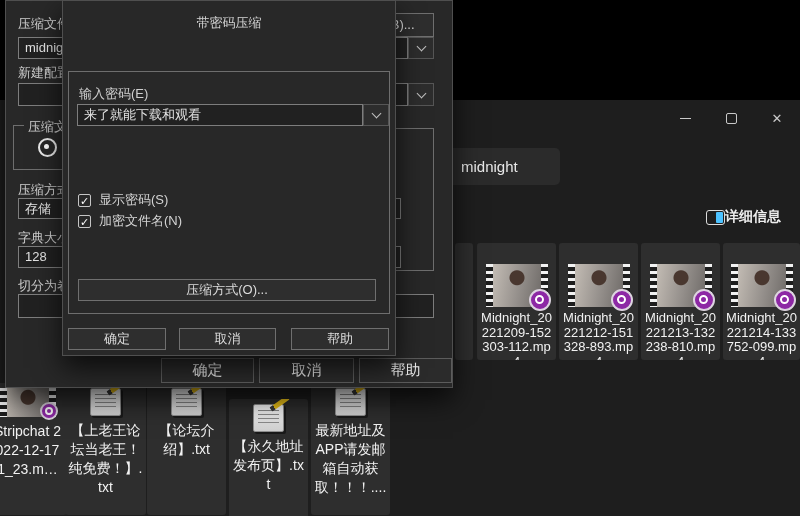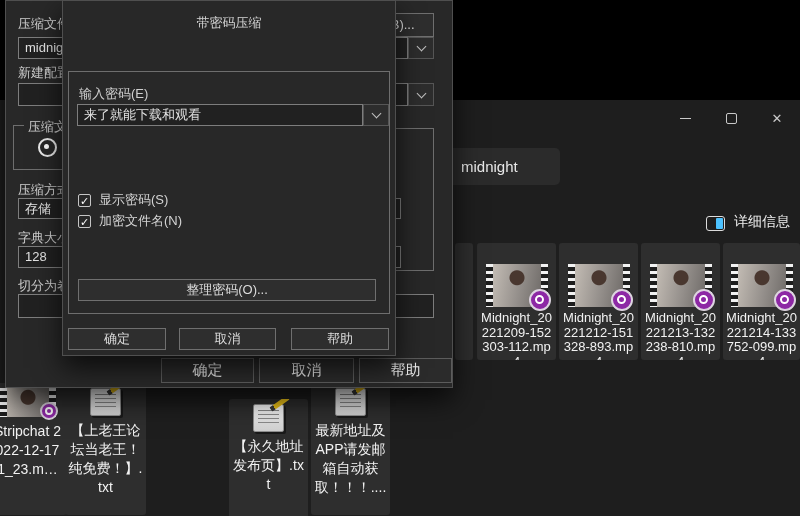--- a/index.html
+++ b/index.html
@@ -12,22 +12,22 @@
   .wc{width:46px;height:36px;display:flex;align-items:center;justify-content:center;}
   .glyph-min{display:block;width:11px;height:1px;background:#c9c9c9;}
   .glyph-max{display:block;width:9px;height:9px;border:1px solid #c9c9c9;border-radius:2px;}
   .glyph-close{color:#c9c9c9;font-size:13px;line-height:13px;}
   #addrbar{position:absolute;left:448px;top:48px;width:112px;height:37px;background:#2b2b2b;border-radius:5px;
            color:#e8e8e8;font-size:15px;line-height:37px;padding-left:13px;box-sizing:border-box;overflow:hidden;}
   #searchbar{position:absolute;left:571px;top:48px;width:225px;height:37px;background:#2b2b2b;border-radius:5px;
            color:#d4d4d4;font-size:15px;line-height:37px;padding-left:15px;box-sizing:border-box;}
   .search-icon{position:absolute;right:16px;top:11px;width:9px;height:9px;border:1.5px solid #b5b5b5;border-radius:50%;}
   .search-icon::after{content:"";position:absolute;width:6px;height:1.5px;background:#b5b5b5;transform:rotate(45deg);left:8px;top:10px;}
-  #detailsbtn{position:absolute;left:706px;top:103px;height:28px;display:flex;align-items:flex-end;gap:9px;
-           color:#ededed;font-size:14px;}
+  #detailsbtn{position:absolute;left:706px;top:103px;height:28px;display:flex;align-items:center;
+           color:#ededed;font-size:14px;font-weight:bold;}
   .details-icon{width:17px;height:13px;border:1.5px solid #dcdcdc;border-radius:3px;position:relative;}
   .details-icon::after{content:"";position:absolute;right:1px;top:1px;bottom:1px;width:7px;background:#4cc2ff;border-radius:1px;}
 
   
   .tile{position:absolute;width:79px;height:117px;background:#2e2e2e;border-radius:3px;
         display:flex;flex-direction:column;align-items:center;overflow:hidden;}
   .tile.r2{height:132px;}
   .vthumb{margin-top:21px;width:62px;height:43px;position:relative;display:flex;flex-shrink:0;}
   .vthumb.small{margin-top:5px;width:56px;height:29px;}
   .film-edge{width:7px;height:100%;background:repeating-linear-gradient(to bottom,#f2f2f2 0 3px,#1d1d1d 3px 7px);}
@@ -145,20 +145,27 @@
         </div>
       <div class="fname">Stripchat 2022-12-17 1_23.m…</div>
     </div>
     <div class="tile r2" style="left:65px;top:283px;width:81px;">
       <div class="ticon">
           <div class="page"></div>
           <div class="pencil"></div>
         </div>
       <div class="fname">【上老王论坛当老王！纯免费！】.txt</div>
     </div>
+    <div class="tile r2" style="left:147px;top:283px;">
+      <div class="ticon">
+          <div class="page"></div>
+          <div class="pencil"></div>
+        </div>
+      <div class="fname">【论坛介绍】.txt</div>
+    </div>
     <div class="tile r2" style="left:229px;top:299px;">
       <div class="ticon">
           <div class="page"></div>
           <div class="pencil"></div>
         </div>
       <div class="fname">【永久地址发布页】.txt</div>
     </div>
     <div class="tile r2" style="left:311px;top:283px;">
       <div class="ticon">
           <div class="page"></div>
@@ -215,20 +222,20 @@
 
     <div class="cbrow" style="left:15px;top:190px;">
       <span class="cb">✓</span>
       <span>显示密码(S)</span>
     </div>
     <div class="cbrow" style="left:15px;top:211px;">
       <span class="cb">✓</span>
       <span>加密文件名(N)</span>
     </div>
 
-    <div class="btn" style="left:15px;top:278px;width:298px;height:22px;">整理密码(O)...</div>
+    <div class="btn" style="left:15px;top:278px;width:298px;height:22px;">压缩方式(O)...</div>
 
     <div class="btn" style="left:5px;top:327px;width:98px;height:22px;">确定</div>
     <div class="btn" style="left:116px;top:327px;width:97px;height:22px;">取消</div>
     <div class="btn" style="left:228px;top:327px;width:98px;height:22px;">帮助</div>
   </div>
 
 </div>
 
 </body></html>

